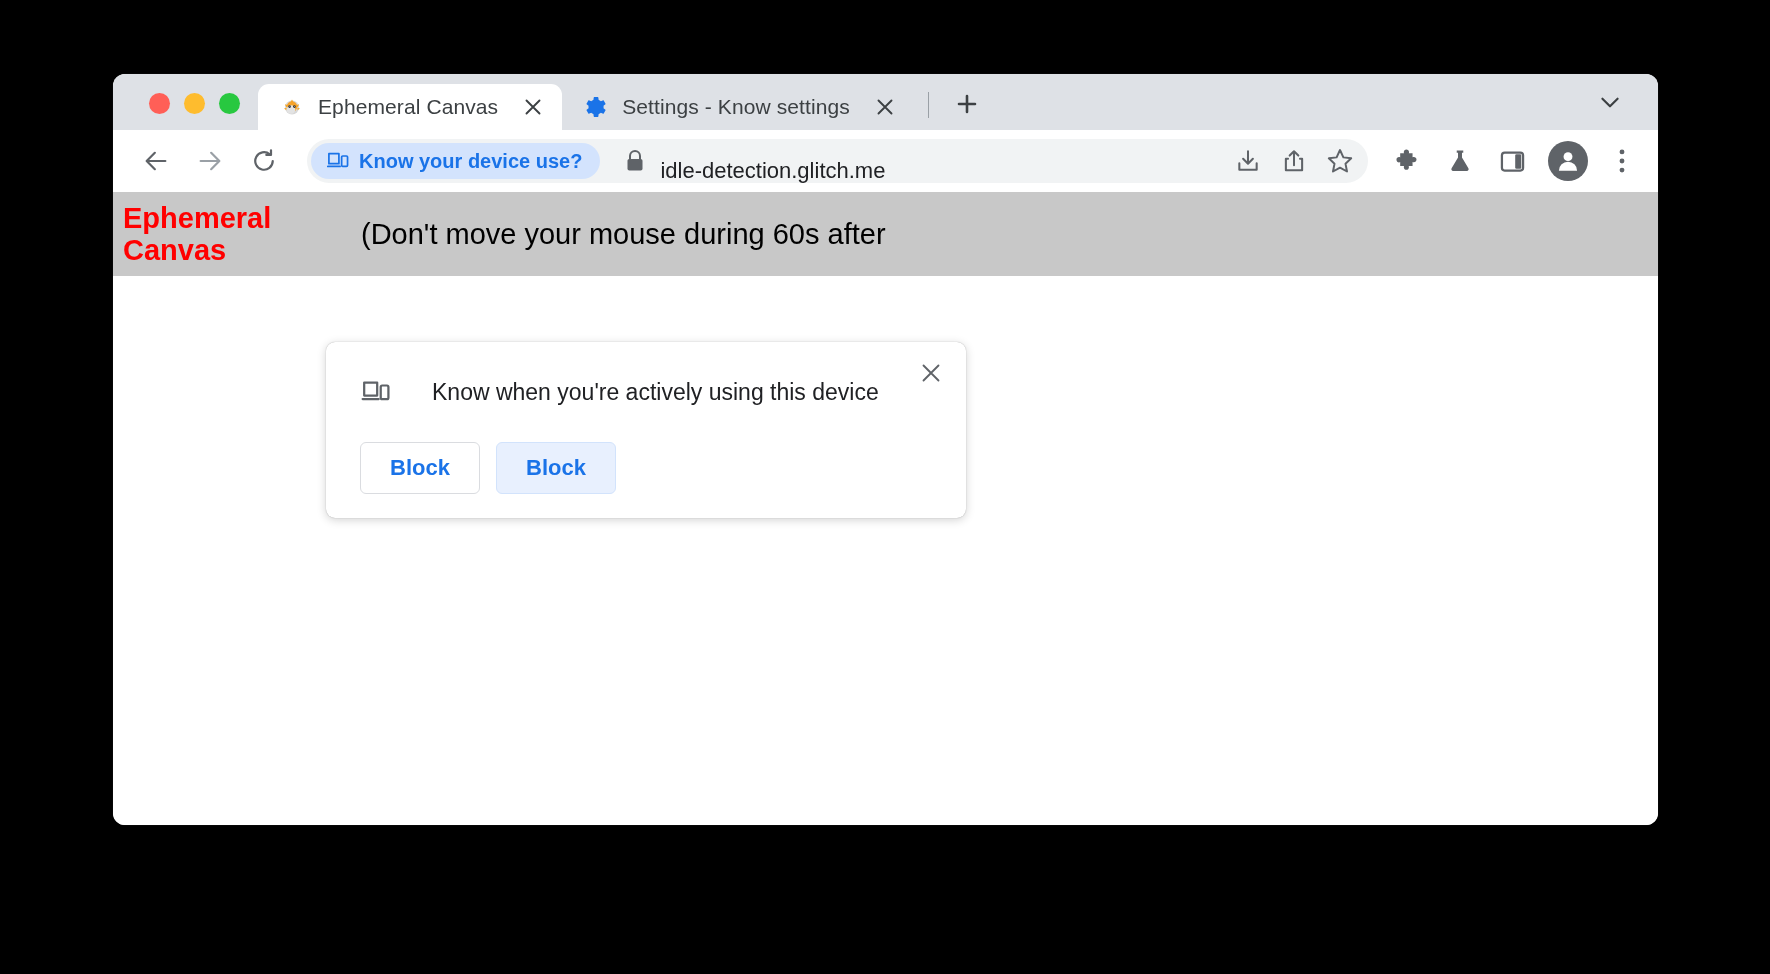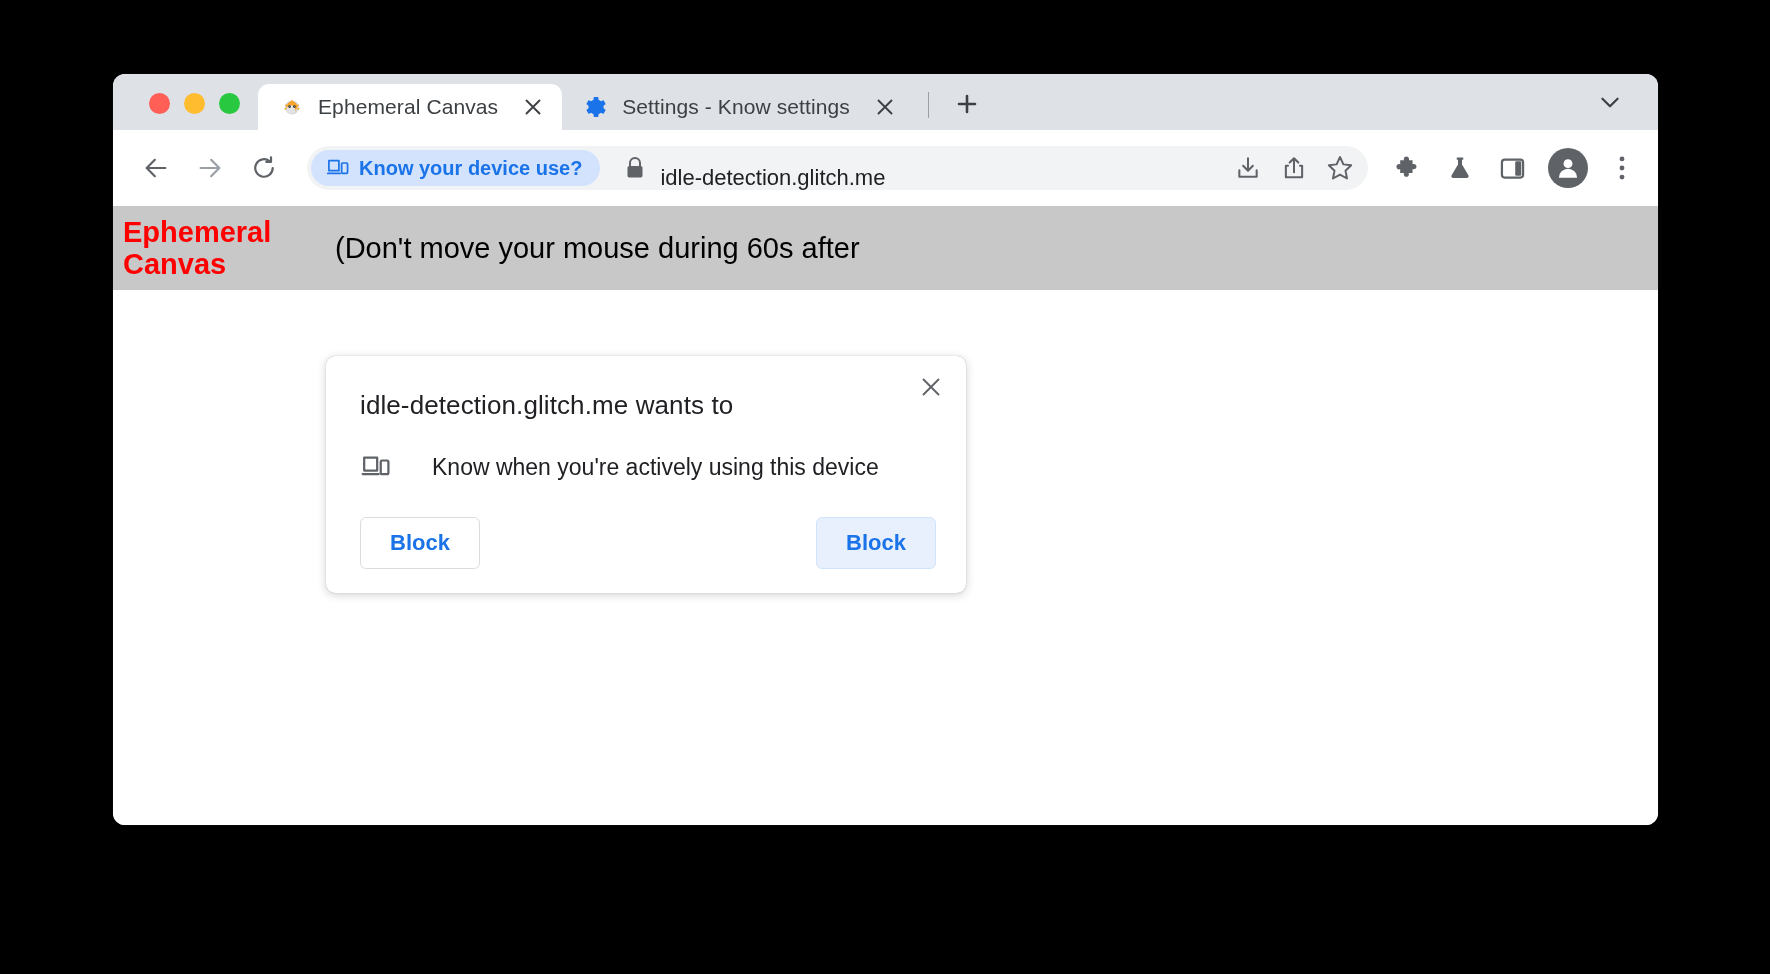--- a/index.html
+++ b/index.html
@@ -79,21 +79,21 @@
   }
   #tabstrip-chevron {
     position: absolute;
     right: 28px; bottom: 8px;
     width: 40px; height: 40px;
     display: flex; align-items: center; justify-content: center;
   }
 
   
   #toolbar {
-    height: 76px;
+    height: 62px;
     background: #ffffff;
     display: flex; align-items: center;
     padding: 0 16px 0 20px;
     position: relative;
   }
   .nav-btn {
     width: 46px; height: 46px;
     display: flex; align-items: center; justify-content: center;
     flex: 0 0 auto;
     margin-right: 8px;
@@ -185,21 +185,21 @@
     font-size: 29px;
     font-weight: bold;
     line-height: 1.12;
     width: 210px;
     flex: 0 0 auto;
   }
   #page-body-text {
     font-size: 29px;
     color: #000000;
     white-space: nowrap;
-    margin-left: 2px;
+    margin-left: 28px;
     flex: 1 1 auto;
   }
 
   
   #permission-bubble {
     position: absolute;
     left: 213px; top: 150px;
     width: 640px;
     background: #ffffff;
     border-radius: 9px;
@@ -227,21 +227,21 @@
   #bubble-row .row-icon {
     width: 32px; height: 32px;
     display: flex; align-items: center; justify-content: center;
     flex: 0 0 auto;
   }
   #bubble-row .row-label {
     font-size: 23px;
     color: #202124;
   }
   #bubble-actions {
-    display: flex; justify-content: space-between;
+    display: flex; justify-content: flex-start;
     gap: 16px;
   }
   .bubble-btn {
     height: 52px;
     min-width: 120px;
     border-radius: 6px;
     font-size: 22px;
     font-weight: bold;
     color: #1a73e8;
     background: #ffffff;
@@ -432,21 +432,20 @@
     </div>
 
     <div id="permission-bubble">
 
       <div id="bubble-close">
         <svg width="22" height="22" viewBox="0 0 20 20">
           <path d="M3.2 3.2 L16.8 16.8 M16.8 3.2 L3.2 16.8" stroke="#5f6368" stroke-width="1.7" stroke-linecap="round"></path>
         </svg>
       </div>
 
-      <div id="bubble-title">idle-detection.glitch.me wants to</div>
 
       <div id="bubble-row">
         <span class="row-icon">
           <svg width="30" height="26" viewBox="0 0 24 22">
             <path d="M2 3 H13 V14 H2 Z" stroke="#5f6368" stroke-width="1.9" fill="none" stroke-linejoin="round"></path>
             <path d="M0.7 17 H14.3" stroke="#5f6368" stroke-width="1.9" stroke-linecap="round"></path>
             <rect x="16" y="5.5" width="6.5" height="11.5" rx="1.2" stroke="#5f6368" stroke-width="1.9" fill="none"></rect>
           </svg>
         </span>
         <span class="row-label">Know when you're actively using this device</span>

